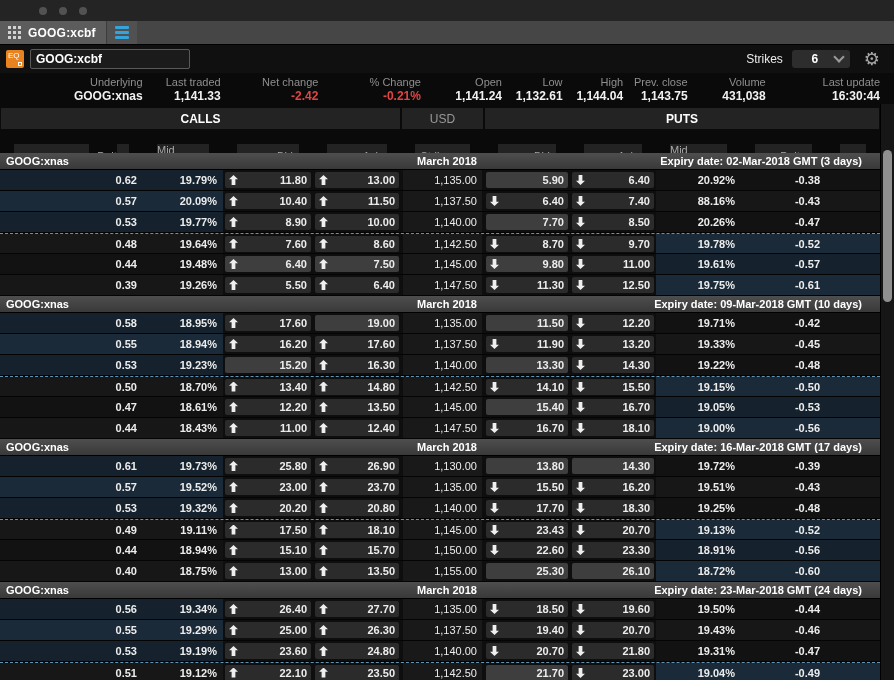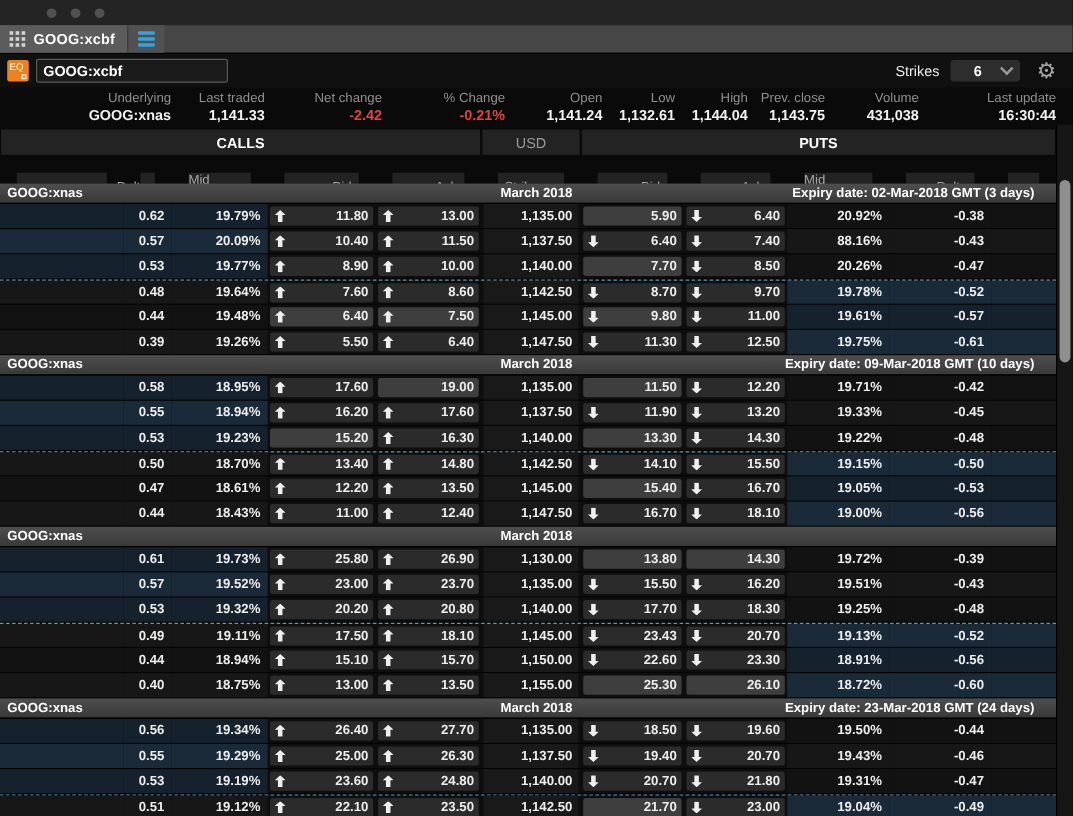--- a/index.html
+++ b/index.html
@@ -57,21 +57,21 @@
   .trow.atm{border-top:1px dashed var(--atm);height:19px}
   .cell{display:flex;align-items:center;overflow:hidden}
   .cell.num{justify-content:flex-end;padding-right:6px;font-size:11px;font-weight:bold;color:#ededed}
   .sc{background:#121212}
   .trow.alt .sc{background:#171717}
   .sc.itm{background:var(--tint)}
   .trow.alt .sc.itm{background:var(--tint-alt)}
   .box{flex:1;height:16px;margin:2px;background:var(--box);border-radius:2px;display:flex;align-items:center;padding:0 4px;font-size:11px;font-weight:bold;color:#ededed;cursor:pointer}
   .box.hl{background:var(--box-hl)}
   .box .v{margin-left:auto}
-  .strikebox{flex:1;height:18px;margin:1px 2px;background:#191919;display:flex;align-items:center;justify-content:flex-end;padding:16px 5px;font-size:11px;font-weight:bold;color:#ededed}
+  .strikebox{flex:1;height:18px;margin:1px 2px;background:#191919;display:flex;align-items:center;justify-content:flex-end;padding:16px 5px;font-size:11px;font-weight:normal;color:#ededed}
   .arrow{width:9px;height:10px;background:#efefef;clip-path:polygon(50% 0,100% 42%,71% 42%,71% 100%,29% 100%,29% 42%,0 42%);flex:none}
   .arrow.down{transform:scaleY(-1)}
   
   .scroll{position:absolute;right:0;top:104px;bottom:0;width:14px;background:#161616;border-left:1px solid #000;box-sizing:border-box}
   .thumb{position:absolute;left:2px;top:46px;width:9px;height:152px;background:#8f8f8f;border-radius:5px}
 </style>
 </head>
 <body style="--red: #e04545; --atm: #6094b5; --tint: #15222d; --tint-alt: #1a2a38; --blue: #35a3dc; --orange: #e8831f;">
 
 <div class="titlebar">
@@ -606,20 +606,21 @@
         </div>
         <div class="cell num sc itm">19.00%</div>
         <div class="cell num sc itm">-0.56</div>
         <div class="cell sc itm"></div>
       </div>
     </div>
     <div>
       <div class="sechdr">
         <span class="inst">GOOG:xnas</span>
         <span class="month">March 2018</span>
+        <span class="exp">Expiry date: 16-Mar-2018 GMT (17 days)</span>
       </div>
       <div class="trow">
         <div class="cell sc itm"></div>
         <div class="cell num sc itm">0.61</div>
         <div class="cell num sc itm">19.73%</div>
         <div class="cell">
           <div class="box">
             <span class="arrow up"></span>
             <span class="v">25.80</span>
           </div>

